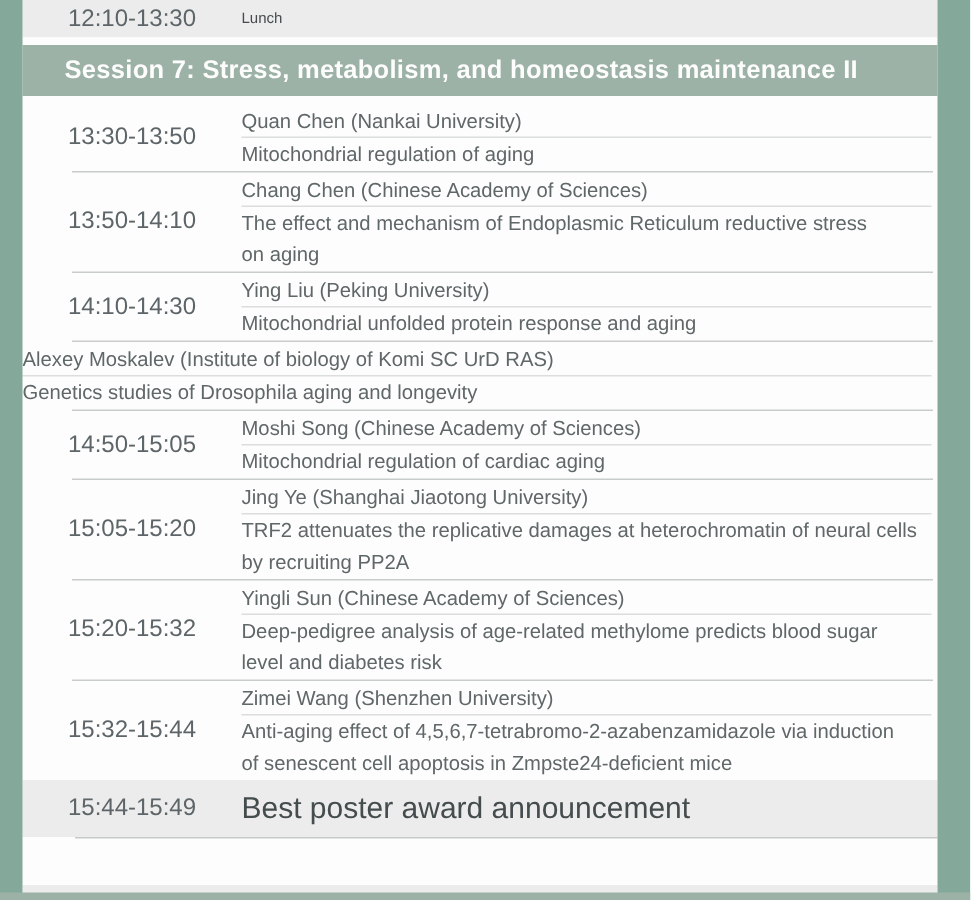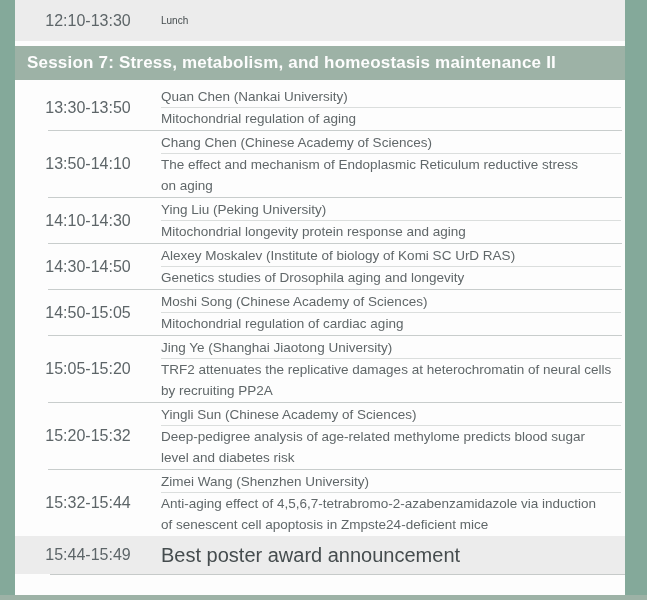--- a/index.html
+++ b/index.html
@@ -7,30 +7,30 @@
     position:relative; width:647px; height:600px; overflow:hidden;
     background:#fdfdfd;
     font-family:"Liberation Sans", sans-serif;
   }
   .side-strip { position:absolute; top:0; bottom:0; background:var(--side-strip,#84a99a); z-index:1; }
   .side-strip.left  { left:0;  width:15px; }
   .side-strip.right { right:0; width:22px; }
   .content { position:absolute; left:15px; right:22px; top:0; bottom:0; }
 
   .lunch-row {
-    height:41px; background:var(--break-row-bg,#ececec);
+    height:25px; background:var(--break-row-bg,#ececec);
     display:flex; align-items:center;
   }
   .gap { height:5px; background:#fdfdfd; }
 
   .session-header {
     height:34px; line-height:34px;
     background:var(--session-band,#9db2a6);
     color:#fdfdfd; font-weight:bold; font-size:17px;
-    padding-left:12px; letter-spacing:0.2px;
+    padding-left:28px; letter-spacing:0.2px;
     white-space:nowrap;
   }
 
   .time-cell {
     width:146px; flex:0 0 146px;
     display:flex; align-items:center; justify-content:center;
     font-size:16px; color:var(--time-text,#5d6568);
     white-space:nowrap;
   }
   .talk-row { display:flex; padding:1px 0; }
@@ -100,27 +100,26 @@
           <div class="title-line">on aging</div>
         </div>
       </div>
       <div class="row-divider"></div>
 
       <div class="talk-row">
         <div class="time-cell">14:10-14:30</div>
         <div class="talk-content">
           <div class="speaker">Ying Liu (Peking University)</div>
           <div class="inner-divider"></div>
-          <div class="title-line">Mitochondrial longevity protein response and aging</div>
+          <div class="title-line">Mitochondrial unfolded protein response and aging</div>
         </div>
       </div>
       <div class="row-divider"></div>
 
       <div class="talk-row">
-        <div class="time-cell">14:30-14:50</div>
         <div class="talk-content">
           <div class="speaker">Alexey Moskalev (Institute of biology of Komi SC UrD RAS)</div>
           <div class="inner-divider"></div>
           <div class="title-line">Genetics studies of Drosophila aging and longevity</div>
         </div>
       </div>
       <div class="row-divider"></div>
 
       <div class="talk-row">
         <div class="time-cell">14:50-15:05</div>

